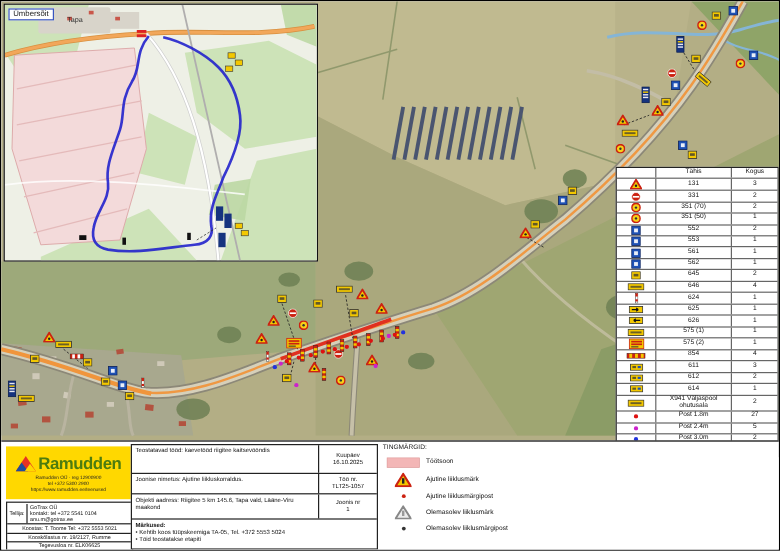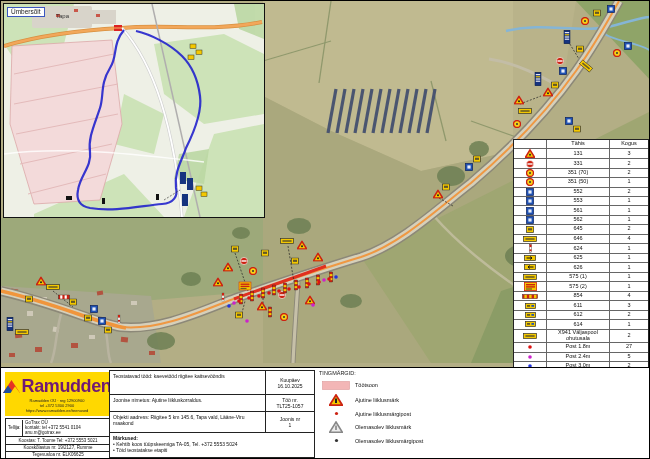--- a/index.html
+++ b/index.html
@@ -20,21 +20,21 @@
   .lt-header{border-top:none;font-size:5.5px;}
   .lt-c{display:flex;align-items:center;justify-content:center;text-align:center;line-height:1.05;}
   .lt-ic{width:32px;border-right:1px solid #666;}
   .lt-code{width:60px;border-right:1px solid #666;padding:0.5px 1px;}
   .lt-qty{flex:1;}
   
   #bottom{left:0;top:366px;width:650px;height:93px;background:#fff;border-top:1px solid #000;}
   #logo-box{left:4px;top:4px;width:104px;height:44px;background:#ffd800;display:flex;flex-direction:column;
             align-items:center;justify-content:center;}
   #logo-row{display:flex;align-items:center;gap:2px;}
-  #logo-text{font-size:18px;font-weight:bold;letter-spacing:-0.4px;color:#701a75;}
+  #logo-text{font-size:14px;font-weight:bold;letter-spacing:-0.4px;color:#4d7c0f;}
   #logo-sub{font-size:4px;text-align:center;line-height:1.25;color:#222;margin-top:1px;}
   #contact{left:4px;top:50px;width:104px;border:1px solid #222;font-size:4.5px;background:#fff;}
   .ct-row{border-top:1px solid #222;padding:0.5px 2px;text-align:center;line-height:1.2;}
   .ct-row:first-child{border-top:none;display:flex;text-align:left;}
   .ct-label{width:14px;border-right:1px solid #222;display:flex;align-items:center;}
   .ct-lines{flex:1;padding-left:2px;}
   #info-table{left:108px;top:2px;width:206px;height:88px;border:1px solid #222;background:#fff;
               font-size:5px;display:flex;flex-direction:column;box-sizing:border-box;}
   .it-row{display:flex;border-bottom:1px solid #222;box-sizing:border-box;}
   .it-main{flex:1;padding:1.5px 3px;border-right:1px solid #222;line-height:1.25;}

